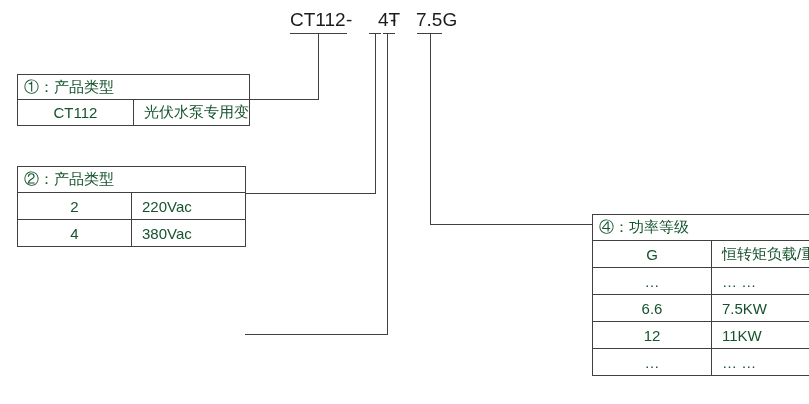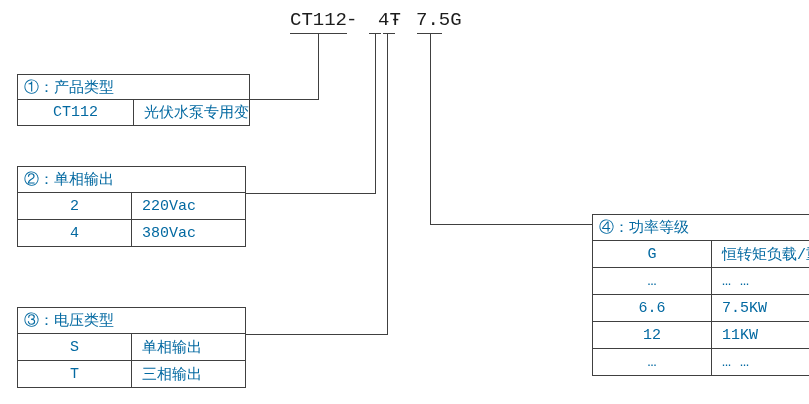--- a/index.html
+++ b/index.html
@@ -5,21 +5,21 @@
   html, body {
     margin: 0;
     padding: 0;
     background: #ffffff;
   }
   .stage {
     position: relative;
     width: 809px;
     height: 404px;
     background: #ffffff;
-    font-family: Liberation Mono, monospace;
+    font-family: Liberation Sans, sans-serif;
     color: #1f1f1f;
     overflow: hidden;
   }
   
   .model-seg {
     position: absolute;
     top: 8px;
     font-size: 19px;
     line-height: 24px;
     font-weight: 400;
@@ -32,21 +32,21 @@
     background: #404040;
   }
   .hline { height: 1px; }
   .vline { width: 1px; }
   
   table.spec {
     position: absolute;
     border-collapse: collapse;
     table-layout: fixed;
     font-size: 15px;
-    color: #0369a1;
+    color: #14532d;
     background: #ffffff;
   }
   table.spec td {
     border: 1px solid #404040;
     padding: 0;
     vertical-align: middle;
     overflow: hidden;
     white-space: nowrap;
   }
   table.spec td.hdr {
@@ -101,48 +101,33 @@
     <tr>
       <td class="code" style="width:56px">CT112</td>
       <td class="desc">光伏水泵专用变频器</td>
     </tr>
   </tbody>
     </table>
 
   <table class="spec" id="t2" style="left:17px;top:166px;width:229px">
     <tbody>
         <tr>
-      <td class="hdr" colspan="2">②：单相输出</td>
+      <td class="hdr" colspan="2">②：产品类型</td>
     </tr>
     <tr>
       <td class="code" style="width:60px">2</td>
       <td class="desc">220Vac</td>
     </tr>
     <tr>
       <td class="code">4</td>
       <td class="desc">380Vac</td>
     </tr>
   </tbody>
     </table>
 
-  <table class="spec" id="t3" style="left:17px;top:307px;width:229px">
-    <tbody>
-        <tr>
-      <td class="hdr" colspan="2">③：电压类型</td>
-    </tr>
-    <tr>
-      <td class="code" style="width:60px">S</td>
-      <td class="desc">单相输出</td>
-    </tr>
-    <tr>
-      <td class="code">T</td>
-      <td class="desc">三相输出</td>
-    </tr>
-  </tbody>
-    </table>
 
   <table class="spec" id="t4" style="left:592px;top:214px;width:239px">
     <tbody>
         <tr>
       <td class="hdr" colspan="2">④：功率等级</td>
     </tr>
     <tr>
       <td class="code" style="width:54px">G</td>
       <td class="desc">恒转矩负载/重载</td>
     </tr>

